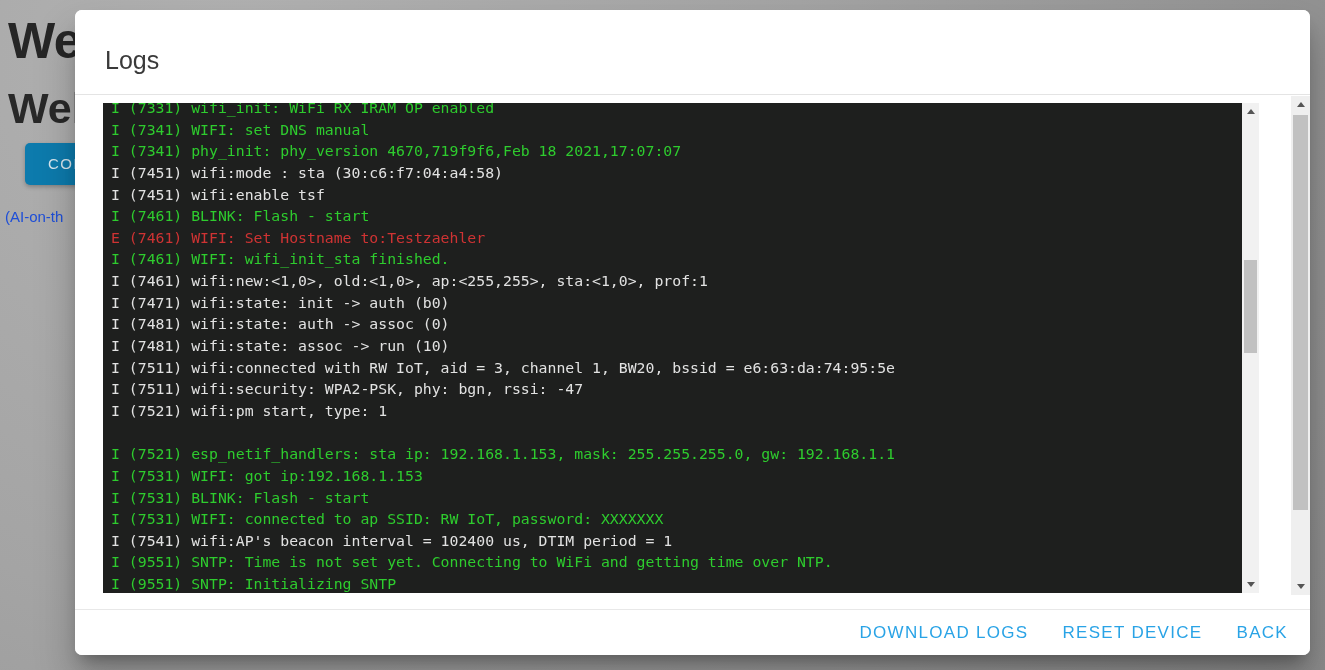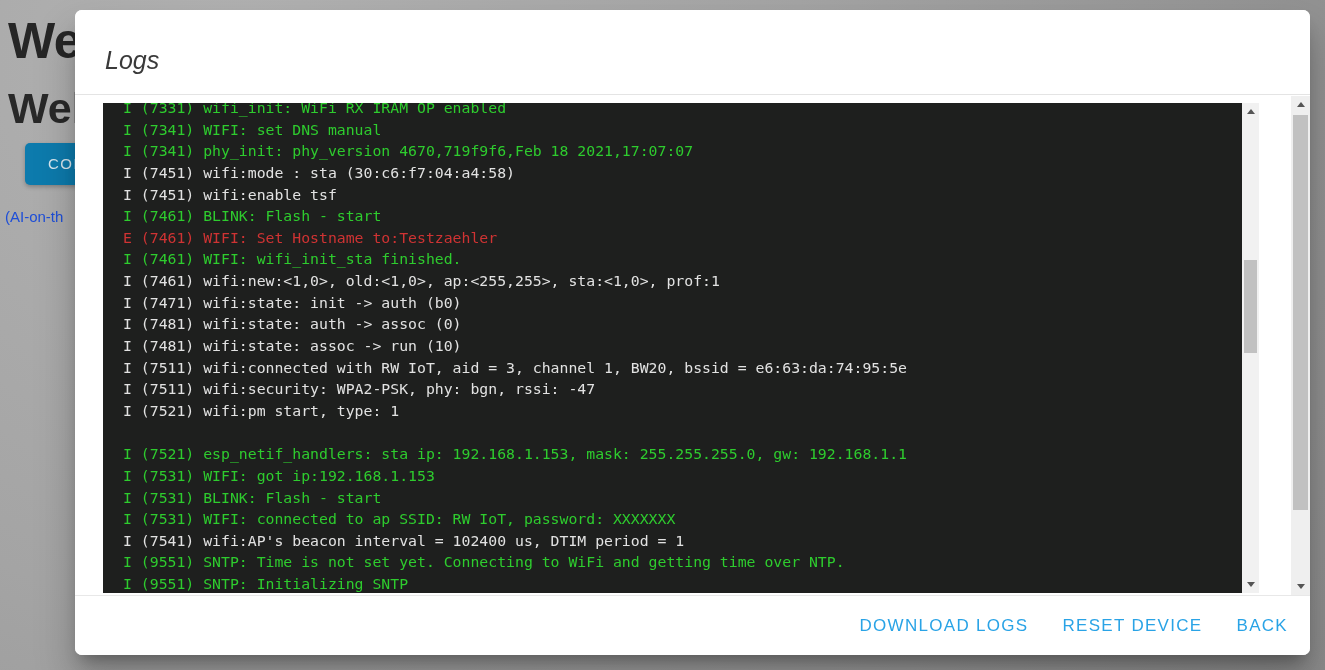--- a/index.html
+++ b/index.html
@@ -17,47 +17,47 @@
            background:#0d7bad; border:none; border-radius:5px; color:#d9e7ef;
            font-size:15px; letter-spacing:1.5px; text-align:left; padding-left:23px;
            font-family:inherit; line-height:42px; box-shadow:0 2px 4px rgba(0,0,0,.25); }
   .bg-sub { position:absolute; left:5px; top:208px; font-size:15px; color:#1d4ed8; white-space:nowrap; }
 
   
   .modal { position:absolute; left:75px; top:10px; width:1235px; height:645px;
            background:#ffffff; border-radius:7px; overflow:hidden;
            box-shadow:0 11px 15px -7px rgba(0,0,0,.3), 0 24px 38px 3px rgba(0,0,0,.22); }
   .modal-header { position:absolute; top:0; left:0; right:0; height:85px;
-           border-bottom:1px solid #e4e4e4; background:#fff;font-style:italic; }
+           border-bottom:1px solid #e4e4e4; background:#fff; }
   .modal-title { position:absolute; left:30px; top:36px; font-size:25px; color:#3a3a3a; }
 
   .modal-body { position:absolute; top:86px; left:0; width:1216px; height:499px; background:#fff; }
 
   .console { position:absolute; left:28px; top:7px; width:1156px; height:490px;
              background:#1e1f1e; overflow:hidden; }
-  .console-text { position:absolute; left:0; top:-6px; width:1139px; padding-left:20px;
+  .console-text { position:absolute; left:0; top:-6px; width:1139px; padding-left:8px;
              font-family:"DejaVu Sans Mono", monospace; font-size:14.8px;
              line-height:21.65px; white-space:pre; }
   .log-line { height:21.65px; }
 
   
   .sbar { position:absolute; background:#f1f1f1; }
   .sbar-v-inner { right:0; top:0; width:17px; height:490px; }
   .sbar-v-outer { right:0; top:86px; width:19px; height:499px; background:#efefef; }
   .sbar-btn { position:absolute; left:0; width:100%; height:17px; display:flex;
               align-items:center; justify-content:center; }
   .sbar-btn.up   { top:0; }
   .sbar-btn.down { bottom:0; }
   .tri-up   { width:0; height:0; border-left:4px solid transparent; border-right:4px solid transparent; border-bottom:5px solid #555; }
   .tri-down { width:0; height:0; border-left:4px solid transparent; border-right:4px solid transparent; border-top:5px solid #555; }
   .sbar-thumb { position:absolute; left:2px; right:2px; background:#c1c1c1; }
   .thumb-inner { top:157px; height:93px; }
   .thumb-outer { top:19px;  height:395px; }
 
-  .modal-footer { position:absolute; bottom:0; left:0; right:0; height:60px;
+  .modal-footer { position:absolute; bottom:0; left:0; right:0; height:46px;
            border-top:1px solid #e8e8e8; background:#fff;
            display:flex; justify-content:flex-end; 
            gap:34px; padding-right:22px; }
   .footer-btn { background:none; border:none; cursor:pointer; font-family:inherit;
            color:var(--accent, #29a3e6); font-size:17px; letter-spacing:1.3px;
            text-transform:uppercase; font-weight:500; }
 </style>
 </head>
 <body>
 

